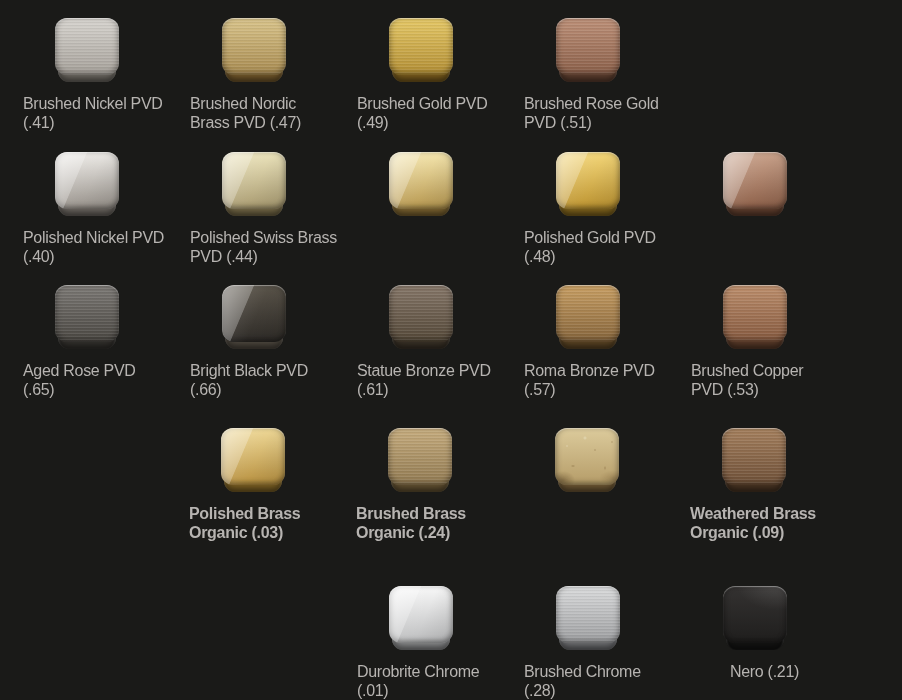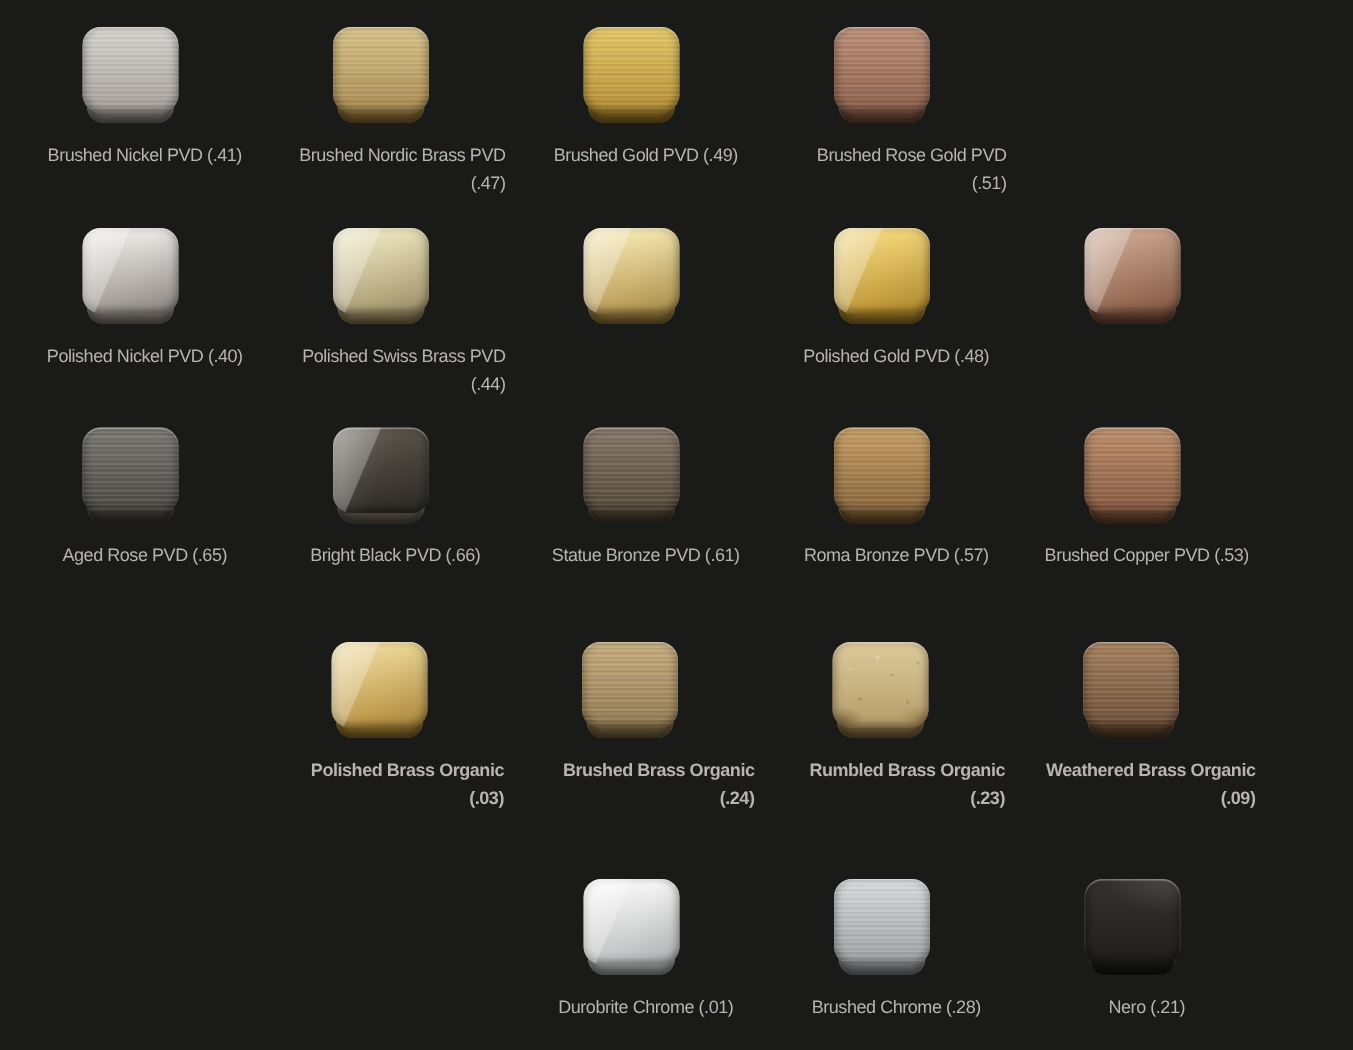--- a/index.html
+++ b/index.html
@@ -54,22 +54,22 @@
       radial-gradient(3px 2px at 18px 38px, rgba(110,80,40,.38), rgba(110,80,40,0) 70%),
       radial-gradient(2px 2px at 40px 22px, rgba(110,80,40,.32), rgba(110,80,40,0) 70%),
       radial-gradient(2px 3px at 50px 40px, rgba(110,80,40,.32), rgba(110,80,40,0) 70%),
       radial-gradient(3px 3px at 30px 10px, rgba(255,255,240,.35), rgba(255,255,240,0) 70%),
       radial-gradient(2px 2px at 57px 14px, rgba(110,80,40,.30), rgba(110,80,40,0) 70%),
       radial-gradient(2px 2px at 12px 18px, rgba(255,255,240,.30), rgba(255,255,240,0) 70%),
       radial-gradient(16px 12px at 8px 52px, rgba(60,40,15,.32), rgba(60,40,15,0) 75%),
       radial-gradient(18px 10px at 58px 50px, rgba(90,65,30,.22), rgba(90,65,30,0) 75%);
   }
   .label {
-    margin-top:12px; max-width:164px; text-align:right;
-    font-size:12px; letter-spacing:-0.3px; line-height:19px;
+    margin-top:12px; max-width:164px; text-align:left;
+    font-size:16px; letter-spacing:-0.3px; line-height:19px;
     color:#b7b4b1;
     margin-left:20px;
   }
 </style>
 </head>
 <body>
 
 <div id="stage">
     <div class="row" style="top: 18px; left: 3px;">
       <div class="cell">
@@ -237,21 +237,20 @@
         <div class="label">Brushed Brass Organic (.24)</div>
       </div>
       <div class="cell">
         <div class="swatch" style="--top: #dccb9c; --bottom: #b59c68; --side: #6f5834;">
           <div class="side"></div>
           <div class="face mottled">
             <div class="tex"></div>
             <div class="gloss"></div>
           </div>
         </div>
-        <div class="label">Rumbled Brass Organic (.23)</div>
       </div>
       <div class="cell">
         <div class="swatch" style="--top: #a5805e; --bottom: #6e5038; --side: #4a3523;">
           <div class="side"></div>
           <div class="face brushed">
             <div class="tex"></div>
             <div class="gloss"></div>
           </div>
         </div>
         <div class="label">Weathered Brass Organic (.09)</div>

